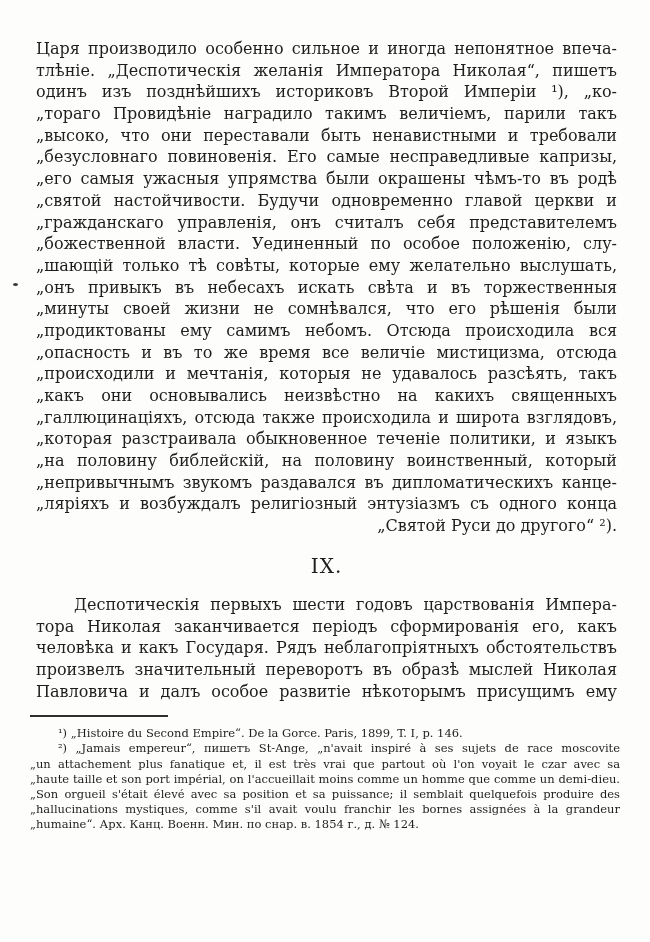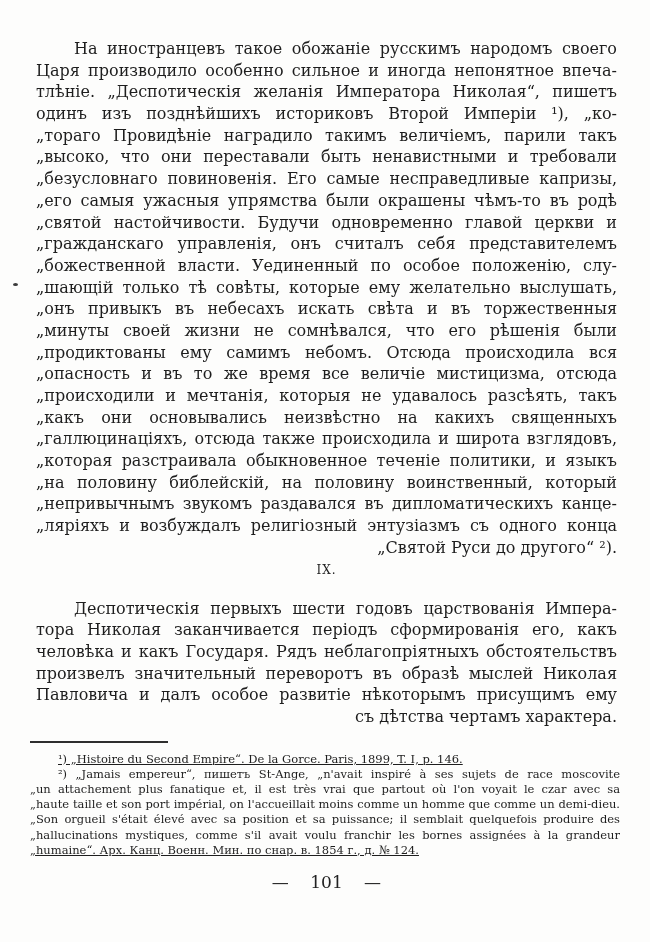--- a/index.html
+++ b/index.html
@@ -40,22 +40,23 @@
     overflow: hidden;
   }
   .line.indent { text-indent: 38px; }
   .line.short {
     text-align: right;
     text-align-last: auto;
     white-space: pre;
   }
   .heading {
     text-align: center;
-    font-size: 12px;
+    font-size: 20px;
     letter-spacing: 1px;
+    margin-top: 18px;
     margin-bottom: 17px;
     line-height: 22px;
   }
   .fnrule {
     width: 138px;
     border-top: 2px solid #2e2e2e;
     margin: 13px 0 9px -6px;
   }
   .footnotes {
     margin-left: -6px;
@@ -69,39 +70,37 @@
     text-align: justify;
     text-align-last: justify;
     text-justify: inter-word;
     overflow: hidden;
   }
   .fnline.indent { text-indent: 28px; }
   .fnline.short {
     text-align: left;
     text-align-last: auto;
     white-space: pre;
-    text-decoration: underline;
   }
   .pagenum {
     margin-top: 14px;
     text-align: center;
     font-size: 17px;
     word-spacing: 16px;
     color: #222;
   }
 </style>
 </head>
 <body>
 
 <div class="page">
 
   <div class="speck"></div>
 
   <div class="para p1">
-    <div class="line indent">На иностранцевъ такое обожаніе русскимъ народомъ своего</div>
     <div class="line">Царя производило особенно сильное и иногда непонятное впеча-</div>
     <div class="line">тлѣніе. „Деспотическія желанія Императора Николая“, пишетъ</div>
     <div class="line">одинъ изъ позднѣйшихъ историковъ Второй Имперіи ¹), „ко-</div>
     <div class="line">„тораго Провидѣніе наградило такимъ величіемъ, парили такъ</div>
     <div class="line">„высоко, что они переставали быть ненавистными и требовали</div>
     <div class="line">„безусловнаго повиновенія. Его самые несправедливые капризы,</div>
     <div class="line">„его самыя ужасныя упрямства были окрашены чѣмъ-то въ родѣ</div>
     <div class="line">„святой настойчивости. Будучи одновременно главой церкви и</div>
     <div class="line">„гражданскаго управленія, онъ считалъ себя представителемъ</div>
     <div class="line">„божественной власти. Уединенный по особое положенію, слу-</div>
@@ -121,30 +120,28 @@
   </div>
 
   <div class="heading">IX.</div>
 
   <div class="para p2">
     <div class="line indent">Деспотическія первыхъ шести годовъ царствованія Импера-</div>
     <div class="line">тора Николая заканчивается періодъ сформированія его, какъ</div>
     <div class="line">человѣка и какъ Государя. Рядъ неблагопріятныхъ обстоятельствъ</div>
     <div class="line">произвелъ значительный переворотъ въ образѣ мыслей Николая</div>
     <div class="line">Павловича и далъ особое развитіе нѣкоторымъ присущимъ ему</div>
-    <div class="line short">съ дѣтства чертамъ характера.</div>
   </div>
 
   <div class="fnrule"></div>
 
   <div class="footnotes">
     <div class="fnline indent short">¹) „Histoire du Second Empire“. De la Gorce. Paris, 1899, T. I, p. 146.</div>
     <div class="fnline indent">²) „Jamais empereur“, пишетъ St-Ange, „n'avait inspiré à ses sujets de race moscovite</div>
     <div class="fnline">„un attachement plus fanatique et, il est très vrai que partout où l'on voyait le czar avec sa</div>
     <div class="fnline">„haute taille et son port impérial, on l'accueillait moins comme un homme que comme un demi-dieu.</div>
     <div class="fnline">„Son orgueil s'était élevé avec sa position et sa puissance; il semblait quelquefois produire des</div>
     <div class="fnline">„hallucinations mystiques, comme s'il avait voulu franchir les bornes assignées à la grandeur</div>
     <div class="fnline short">„humaine“. Арх. Канц. Военн. Мин. по снар. в. 1854 г., д. № 124.</div>
   </div>
 
-  <div class="pagenum">— 101 —</div>
 
 </div>
 
 </body></html>

